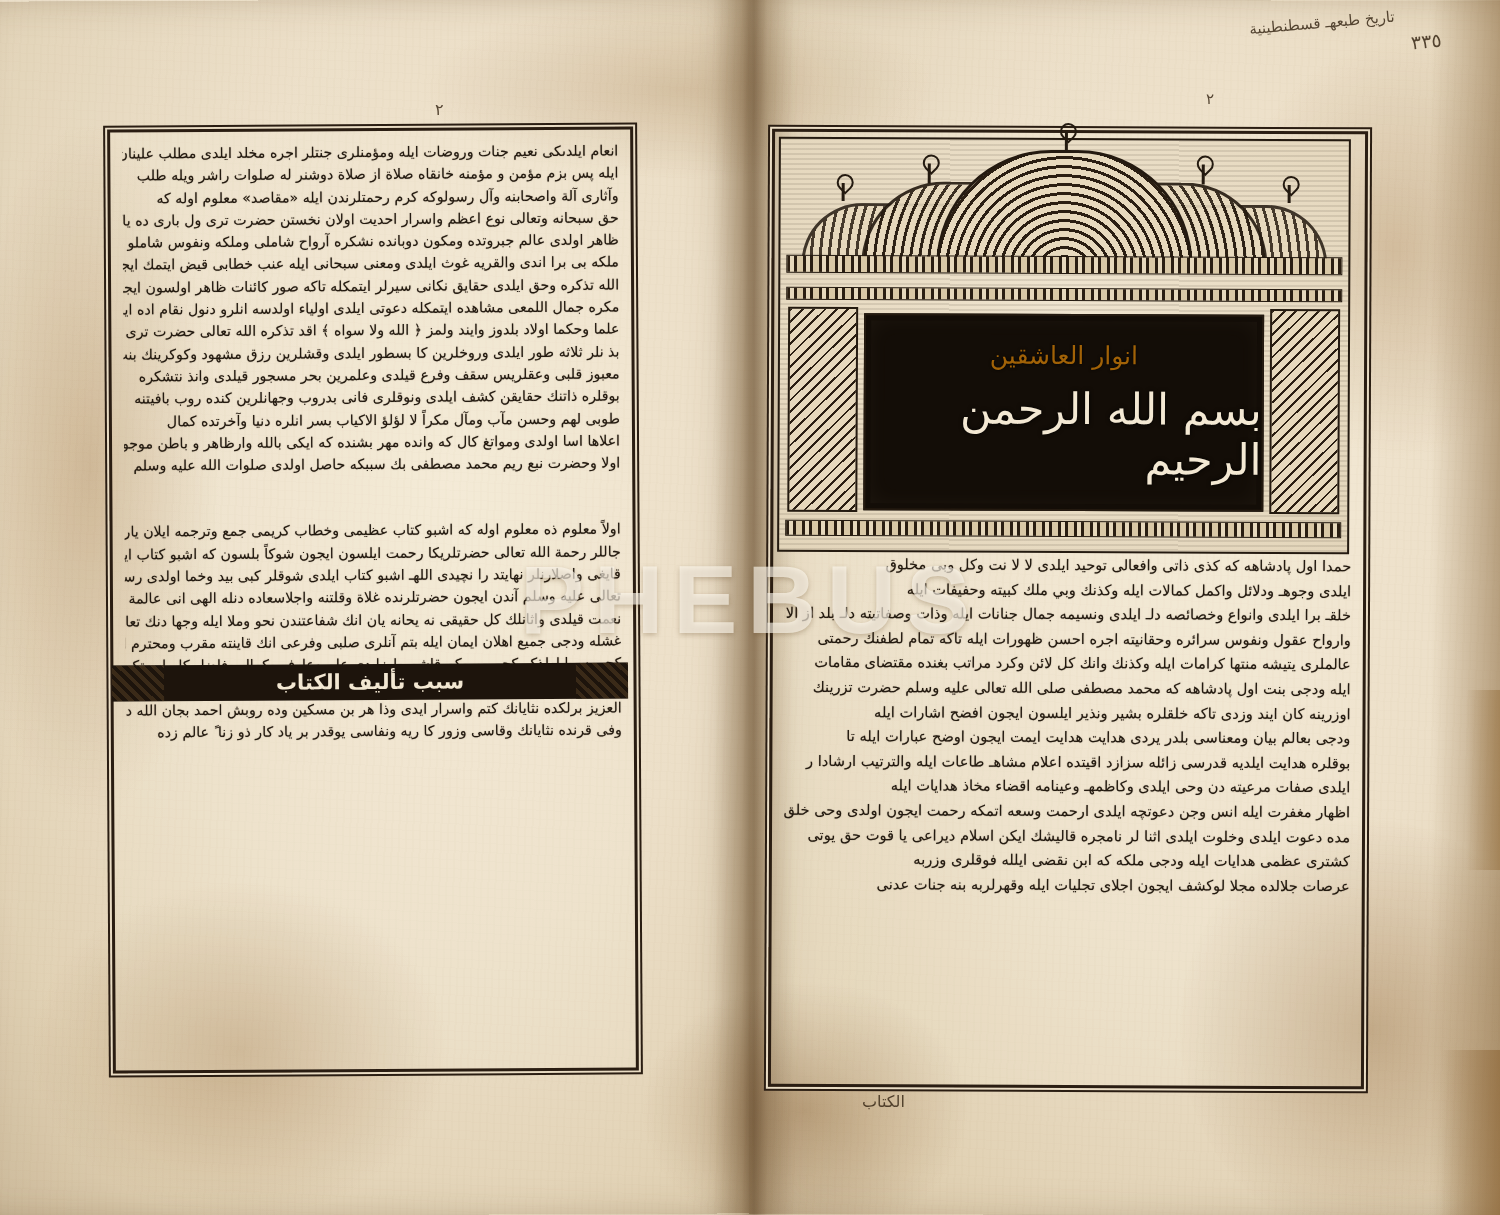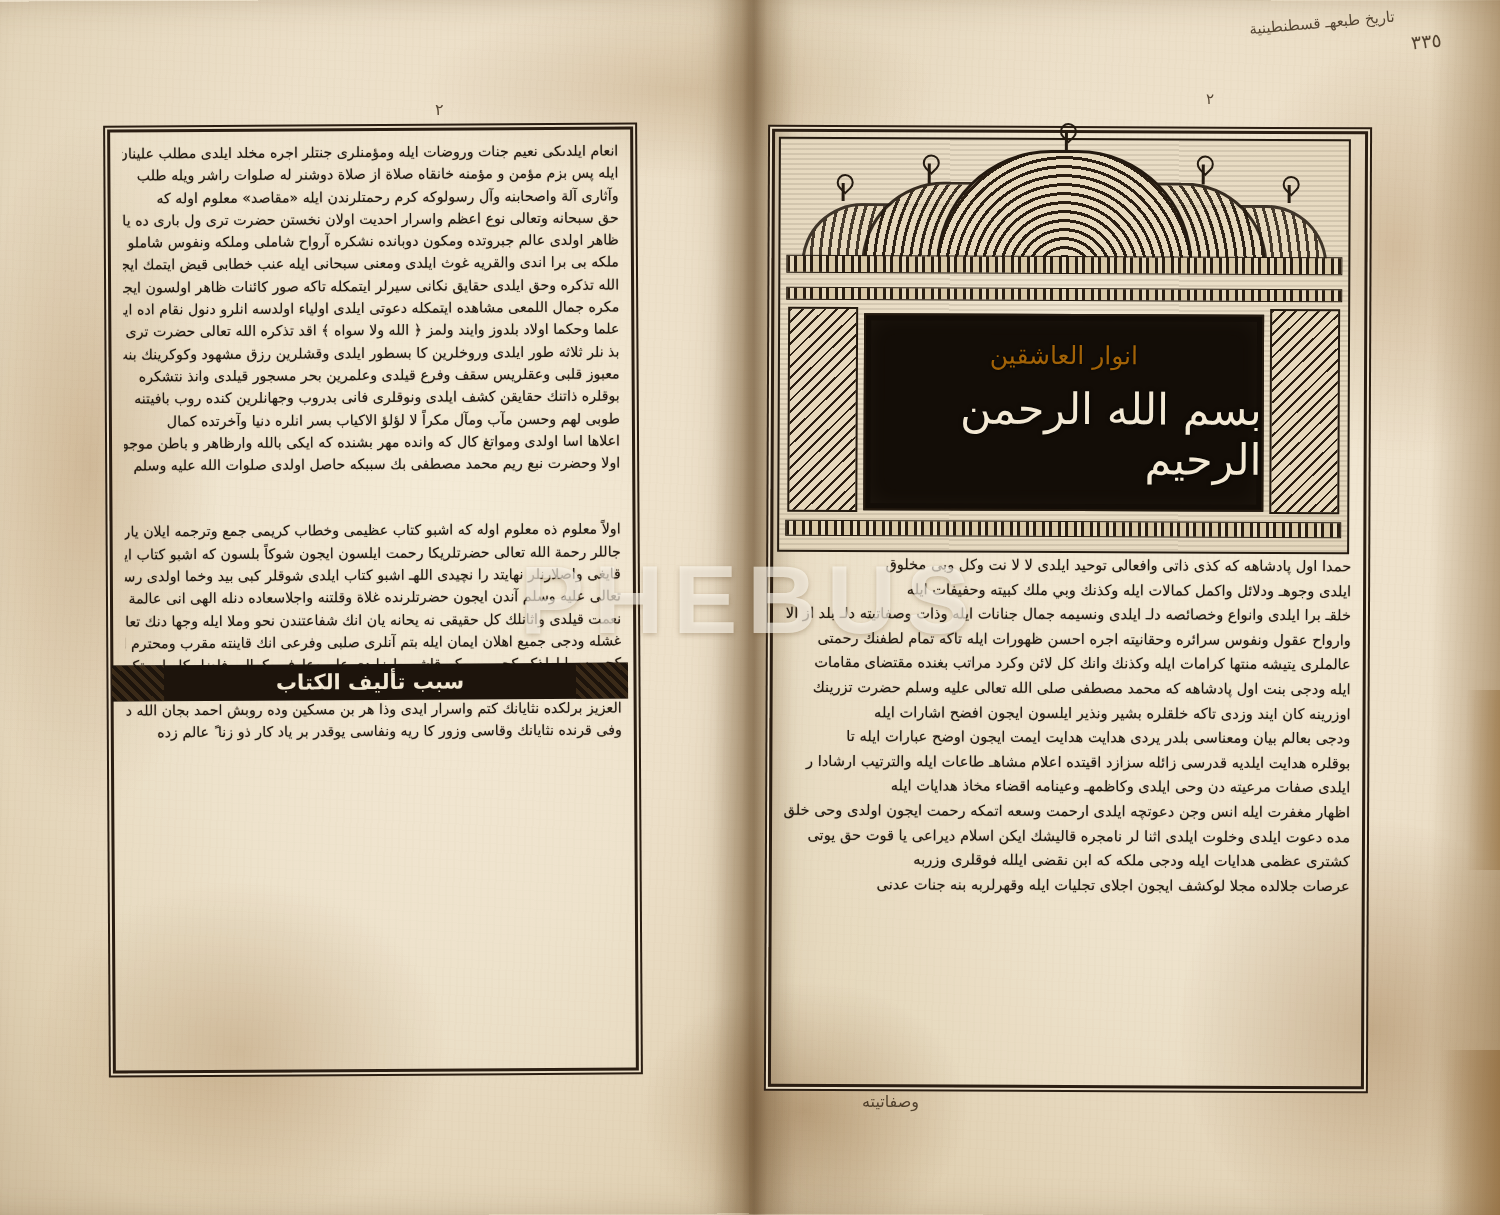--- a/index.html
+++ b/index.html
@@ -422,17 +422,17 @@
       <div class="cartouche">
         <div class="cart-title">انوار العاشقين</div>
         <div class="cart-basmala">بسم الله الرحمن الرحيم</div>
       </div>
     </div>
 
     <div class="marginal m-folio">٣٣٥</div>
     <div class="marginal m-note">تاريخ طبعهـ قسطنطينية</div>
     <div class="marginal m-catch-left">٢</div>
     <div class="marginal m-catch-right">٢</div>
-    <div class="marginal m-catchword">وصفاتيته</div>
+    <div class="marginal m-catchword">الكتاب</div>
 
     <div class="watermark">PHEBUS</div>
   </div>
 </div>
 
 </body></html>

